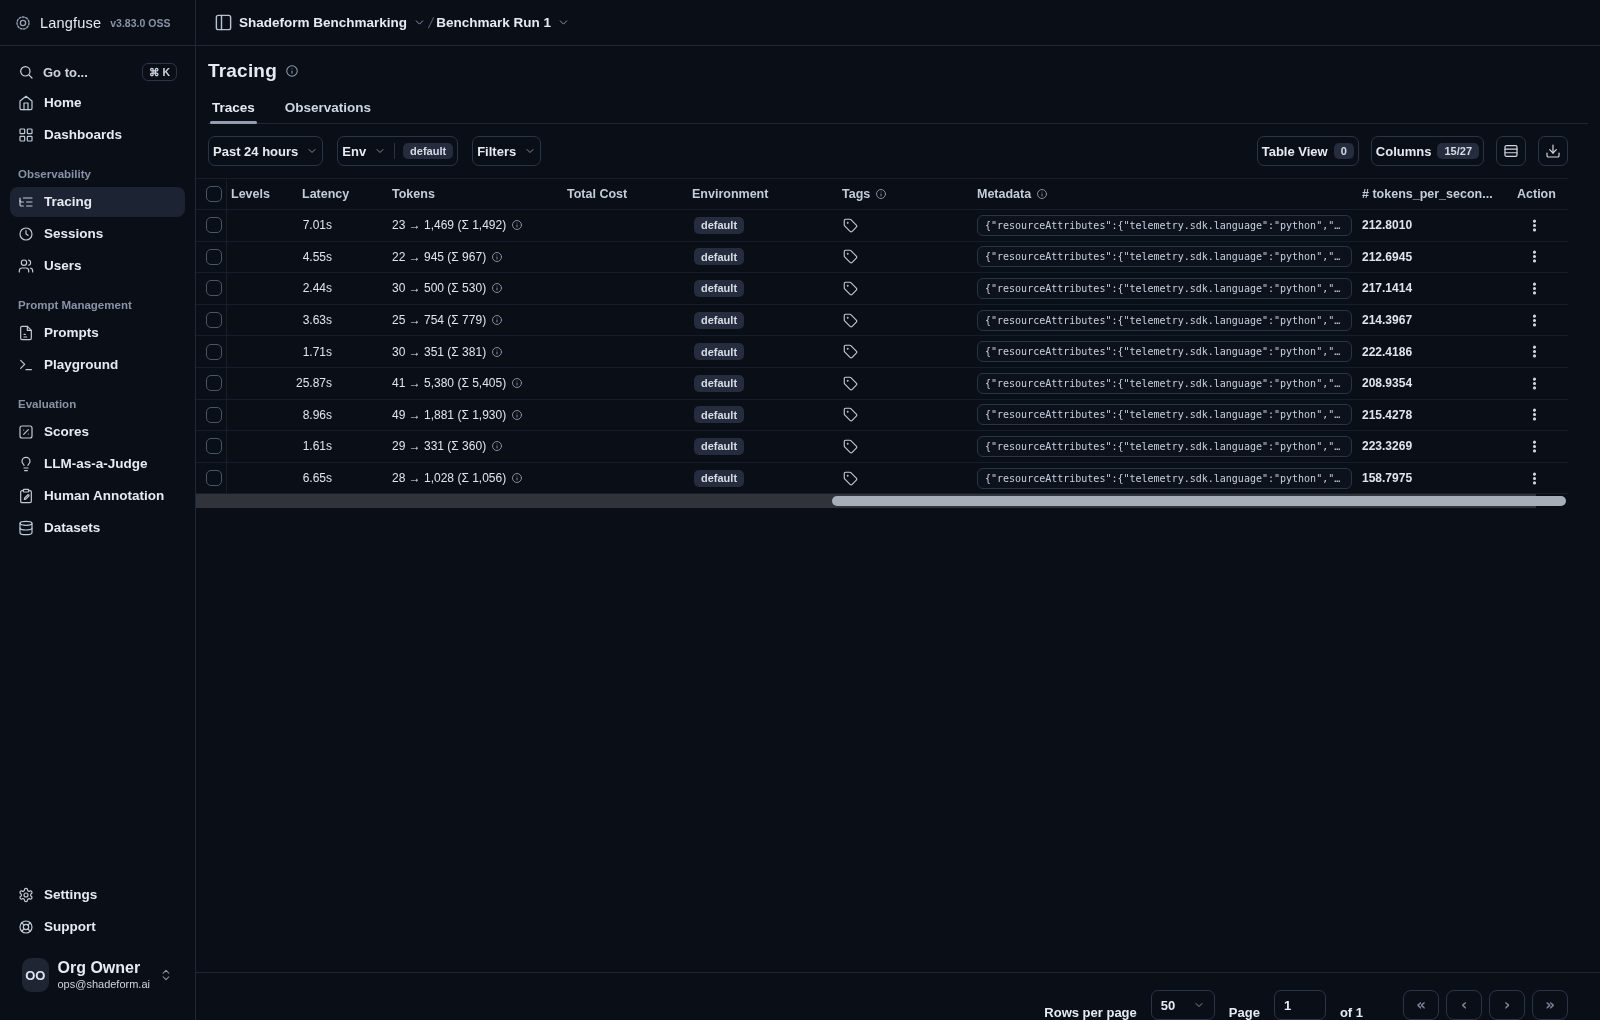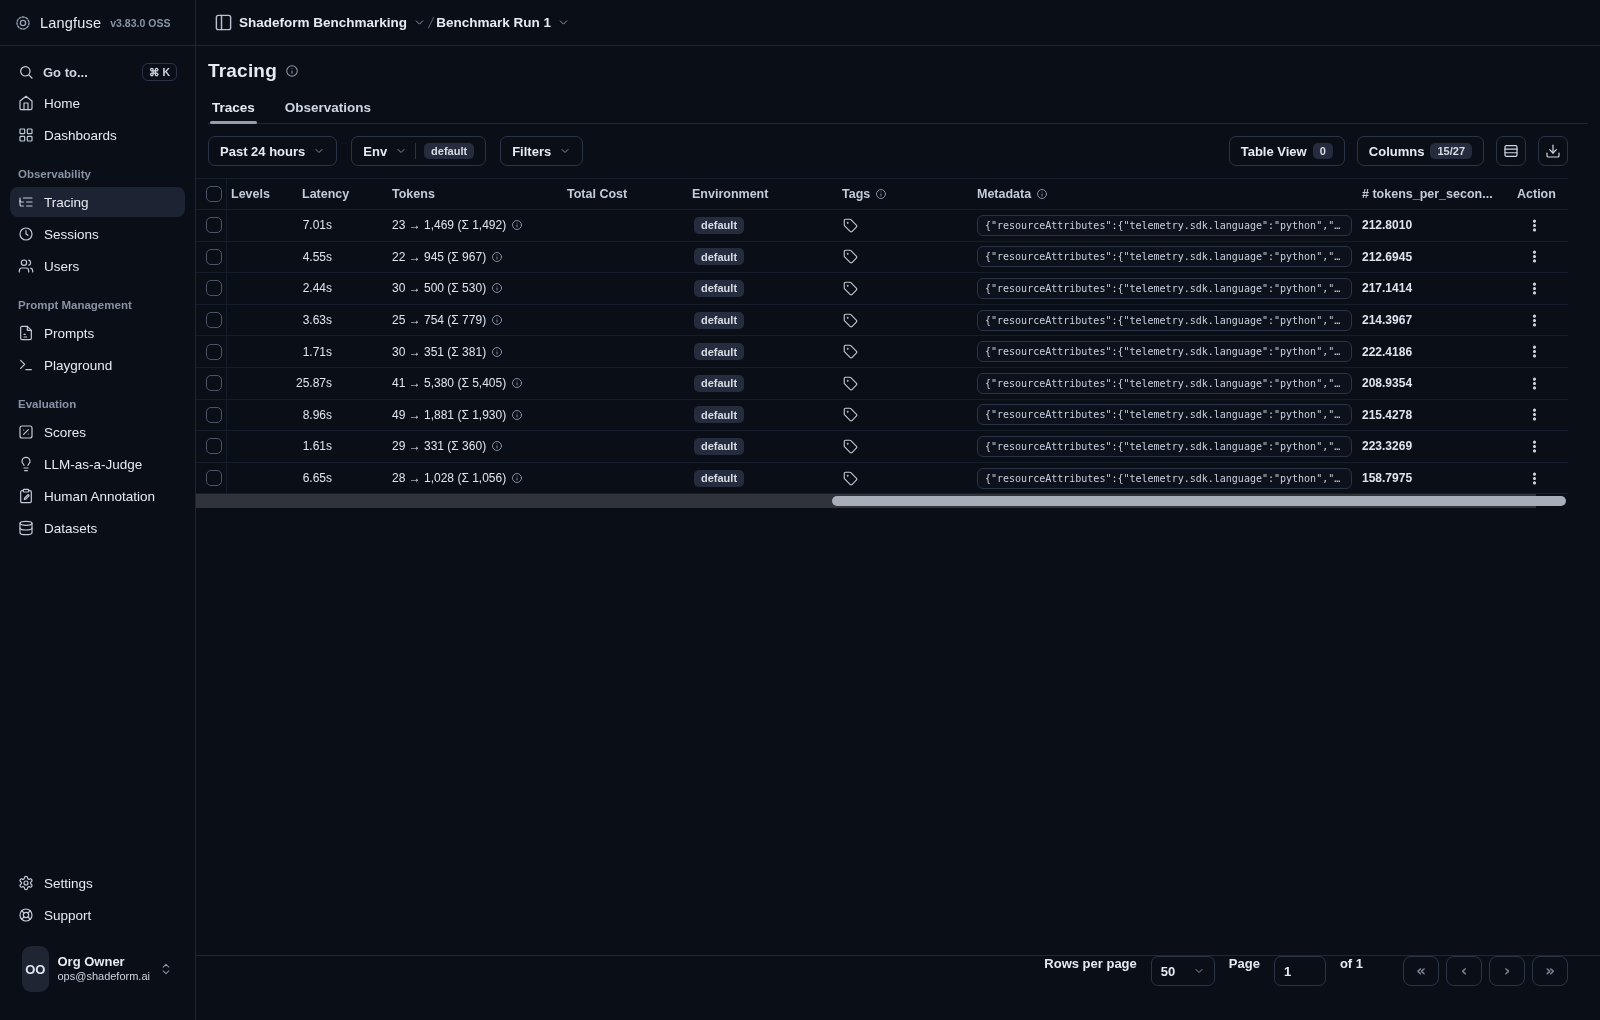--- a/index.html
+++ b/index.html
@@ -16,48 +16,48 @@
   
   .sidebar{width:196px;min-width:196px;height:100%;background:var(--bg);border-right:1px solid var(--border);display:flex;flex-direction:column}
   .logo-row{height:46px;display:flex;align-items:center;gap:8px;padding:0 14px;border-bottom:1px solid var(--border)}
   .logo-mark{color:#9aa3b2}
   .logo-name{font-weight:normal;font-size:14.5px;letter-spacing:.2px}
   .logo-ver{font-size:10.5px;font-weight:600;color:var(--muted);margin-left:1px}
   .side-scroll{flex:1;display:flex;flex-direction:column;padding:10px 10px 12px 10px;overflow:hidden}
   .goto{display:flex;align-items:center;gap:9px;padding:7px 8px;border-radius:8px;color:var(--text2);cursor:pointer}
   .goto .lbl{flex:1;font-weight:600;font-size:13px}
   kbd.kbd{font-family:"Liberation Sans",sans-serif;font-size:10.5px;color:var(--text2);border:1px solid var(--border-ctl);border-radius:6px;padding:2px 6px;font-weight:600}
-  .nav-item{display:flex;align-items:flex-end;gap:10px;padding:7px 8px;border-radius:8px;color:var(--text);font-weight:400;font-size:13.5px;cursor:pointer;margin-bottom:2px}
+  .nav-item{display:flex;align-items:flex-start;gap:10px;padding:7px 8px;border-radius:8px;color:var(--text);font-weight:700;font-size:13.5px;cursor:pointer;margin-bottom:2px}
   .nav-item .ic{color:#c2cad6}
   .nav-item.active{background:var(--active)}
   .sec-title{font-size:11.5px;font-weight:600;color:var(--muted);margin:16px 0 7px 8px}
   .side-spacer{flex:1}
   .user-card{display:flex;align-items:center;gap:9px;margin:10px 10px 12px 10px;padding:4px 2px;cursor:pointer}
-  .avatar{width:34px;height:46px;border-radius:9px;background:#1e2533;display:flex;align-items:center;justify-content:center;font-weight:bold;font-size:13px;color:#dfe5ee}
+  .avatar{width:34px;height:34px;border-radius:9px;background:#1e2533;display:flex;align-items:center;justify-content:center;font-weight:bold;font-size:13px;color:#dfe5ee}
   .user-meta{flex:1;line-height:1.25}
-  .user-name{font-weight:bold;font-size:13px}
+  .user-name{font-weight:bold;font-size:16px}
   .user-email{font-size:11px;color:var(--text2)}
   
   .main{flex:1;display:flex;flex-direction:column;height:100%;min-width:0}
   .topbar{height:46px;display:flex;align-items:center;gap:1px;padding:0 12px;border-bottom:1px solid var(--border)}
   .panel-btn{width:30px;height:30px;border-radius:7px;display:flex;align-items:center;justify-content:center;color:#b9c2d0;cursor:pointer}
   .crumb{display:flex;align-items:center;gap:6px;font-weight:600;font-size:13.5px;color:var(--text);cursor:pointer}
   .crumb .chev{color:#8f99ab}
   .crumb-sep{color:#515c6f;font-size:15px;margin:0 2px;transform:skewX(-12deg)}
   .page-head{padding:14px 12px 0 12px}
   .page-title-row{display:flex;align-items:center;gap:8px}
   .page-title{font-size:19px;font-weight:bold;letter-spacing:.2px}
   .info-ic{color:#8f99ab}
   .tabs{display:flex;gap:26px;margin-top:12px;border-bottom:1px solid var(--border);padding:0 2px}
   .tab{padding:6px 2px 8px 2px;font-weight:600;font-size:13.5px;color:var(--text2);position:relative;cursor:pointer}
   .tab.active{color:var(--text)}
   .tab.active:after{content:"";position:absolute;left:0;right:0;bottom:-1px;height:3px;background:#949eae;border-radius:2px}
   
   .filter-bar{display:flex;align-items:center;gap:14px;padding:12px 32px 12px 12px}
-  .ctl{height:30px;border:1px solid var(--border-ctl);border-radius:7px;display:flex;align-items:center;gap:8px;padding:0 11px;font-weight:600;font-size:13px;color:var(--text);cursor:pointer;background:transparent}
+  .ctl{height:30px;border:1px solid var(--border-ctl);border-radius:7px;display:flex;align-items:center;gap:8px;padding:0 4px;font-weight:600;font-size:13px;color:var(--text);cursor:pointer;background:transparent}
   .search-ctl{width:238px;padding:0 9px;cursor:text}
   .search-ctl input{flex:1;min-width:0;background:transparent;border:none;outline:none;color:var(--text);font-family:"Liberation Sans",sans-serif;font-size:12.5px}
   .search-ctl input::placeholder{color:#76809269}
   .search-mode{display:flex;align-items:center;gap:5px;font-size:12.5px;font-weight:600;color:var(--text2);white-space:nowrap}
   .chev{color:#8f99ab}
   .vdiv{width:1px;height:16px;background:var(--border-ctl)}
   .badge{background:var(--badge);border-radius:5px;padding:2px 7px;font-size:11px;font-weight:600;color:#d7dde6}
   .filter-right{margin-left:auto;display:flex;align-items:center;gap:12px}
   .icon-btn{width:30px;height:30px;border:1px solid var(--border-ctl);border-radius:7px;display:flex;align-items:center;justify-content:center;color:#d0d7e2;cursor:pointer}
   
@@ -74,21 +74,21 @@
   .badge-default{background:var(--badge);border-radius:5px;padding:2.5px 7px;font-size:11px;font-weight:600;color:#d7dde6;margin-left:2px}
   .tag-ic{color:#c2cad6;margin-left:1px}
   .meta-box{display:block;max-width:375px;border:1px solid var(--border-ctl);border-radius:6px;background:var(--bg2);padding:4px 7px;font-family:"DejaVu Sans Mono",monospace;font-size:10px;color:#c8d0dc;white-space:nowrap;overflow:hidden;text-overflow:ellipsis}
   .tps{font-weight:600;font-size:12px}
   .kebab{color:#cbd5e1;cursor:pointer;margin-left:10px}
   
   .hscroll{height:14px;margin-right:32px;background:var(--track);position:relative}
   .hscroll .thumb{position:absolute;top:2px;height:10px;border-radius:6px;background:var(--thumb);left:636px;width:734px;cursor:grab}
   .fill-space{flex:1}
   
-  .footer{height:65px;border-top:1px solid var(--border);display:flex;align-items:flex-start;justify-content:flex-end;gap:14px;padding:0 32px 0 0}
+  .footer{height:48px;border-top:1px solid var(--border);display:flex;align-items:flex-end;justify-content:flex-end;gap:14px;padding:0 32px 0 0}
   .foot-label{font-weight:600;font-size:13px;color:var(--text)}
   .select-ctl{width:64px;justify-content:space-between;padding:0 9px}
   .page-input{width:52px;height:30px;border:1px solid var(--border-ctl);border-radius:7px;background:transparent;color:var(--text);font-family:"Liberation Sans",sans-serif;font-size:13px;font-weight:600;padding:0 9px;outline:none}
   .pager{display:flex;gap:7px;margin-left:26px}
   .pg-btn{width:36px;height:30px;border:1px solid var(--border-ctl);border-radius:8px;display:flex;align-items:center;justify-content:center;color:#7a8496;font-size:15px;font-weight:600;cursor:pointer;background:transparent;font-family:"DejaVu Sans",sans-serif}
   .gap6{gap:6px}
 </style>
 </head>
 <body>
 

